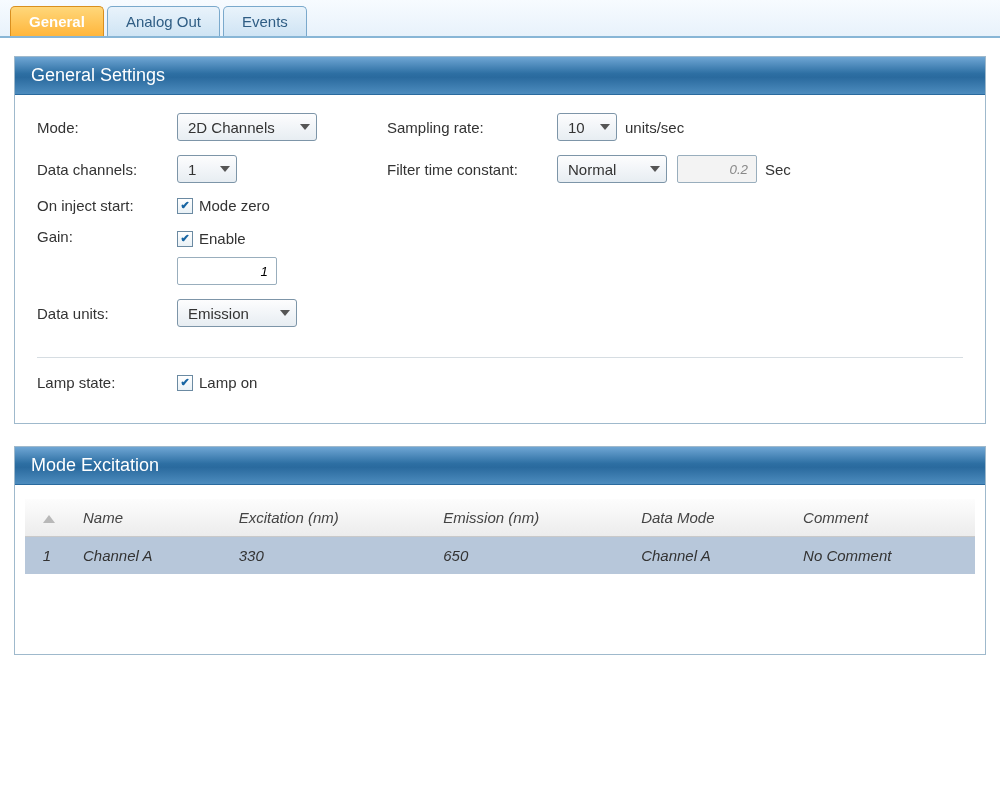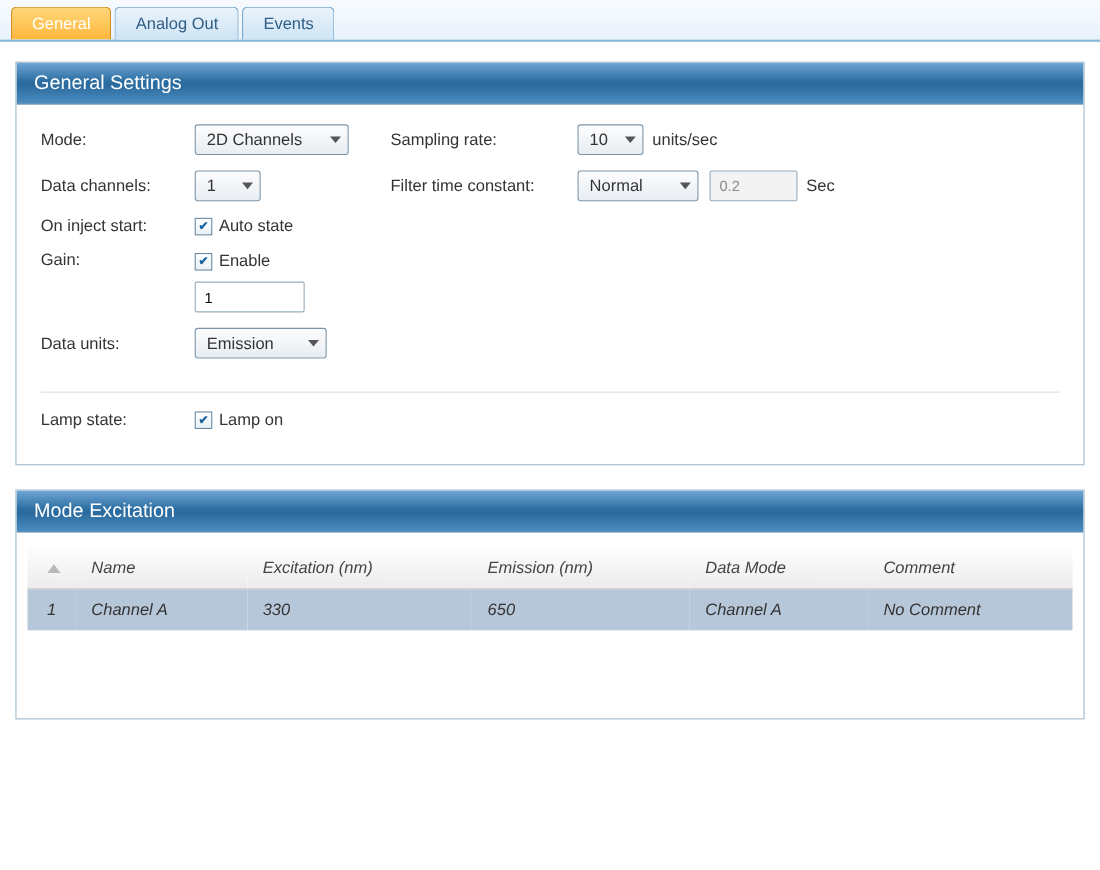--- a/index.html
+++ b/index.html
@@ -17,21 +17,21 @@
     border: 1px solid #7aa9cc;
     border-bottom: none;
     border-radius: 5px 5px 0 0;
     background: linear-gradient(#e9f3fb, #cfe4f4);
     color: #2f5d84;
     cursor: pointer;
   }
   .tab.active {
     background: linear-gradient(#ffd77a, #ffb63c);
     color: #fff;
-    font-weight: 400;
+    font-weight: 700;
     border-color: #d98f1f;
   }
 
   .panel-area { padding: 18px 14px; }
 
   .panel {
     border: 1px solid #9fb9cc;
     border-radius: 0;
     margin-bottom: 22px;
     overflow: hidden;
@@ -41,21 +41,21 @@
     padding: 8px 16px;
     font-size: 18px;
     color: #fff;
     background: linear-gradient(#6fa6d4, #2d6fa3 45%, #2a6a9e 55%, #4d8cbe);
     border-bottom: 1px solid #2a6a9e;
   }
   .panel-body { padding: 18px 22px; }
 
   .form-row { display: flex; align-items: center; margin-bottom: 14px; }
   .label-col { width: 140px; color: #333; }
-  .two-col { display: flex; gap: 38px; align-items: flex-start; }
+  .two-col { display: flex; gap: 70px; align-items: flex-start; }
   .col { flex: 0 0 auto; }
 
   .select {
     display: inline-flex;
     align-items: center;
     justify-content: space-between;
     border: 1px solid #7d95a8;
     border-radius: 3px;
     background: linear-gradient(#fdfdfe, #e7edf2);
     padding: 3px 6px 3px 10px;
@@ -71,20 +71,22 @@
     border-top: 6px solid #555;
   }
 
   .text-input {
     border: 1px solid #99aebd;
     border-radius: 2px;
     background: #fff;
     padding: 3px 8px;
     height: 28px;
     min-width: 80px;
+    text-align: right;
+    font-style: italic;
   }
   .text-input.disabled { background: #f3f3f3; color: #888; }
 
   .checkbox-wrap { display: inline-flex; align-items: center; gap: 6px; cursor: pointer; }
   .checkbox-box {
     width: 16px; height: 16px;
     border: 1px solid #6b8aa2;
     background: linear-gradient(#fff,#e9f1f6);
     display: flex; align-items: center; justify-content: center;
     font-size: 11px; color: #1765a3; font-weight: bold;
@@ -153,21 +155,21 @@
             <div class="select" style="min-width:60px">
               <span>1</span>
               <span class="chevron"></span>
             </div>
           </div>
 
           <div class="form-row">
             <span class="label-col">On inject start:</span>
             <span class="checkbox-wrap">
               <span class="checkbox-box">✔</span>
-              <span>Auto state</span>
+              <span>Mode zero</span>
             </span>
           </div>
 
           <div class="form-row" style="align-items:flex-start;">
             <span class="label-col">Gain:</span>
             <div>
               <span class="checkbox-wrap">
                 <span class="checkbox-box">✔</span>
                 <span>Enable</span>
               </span>

